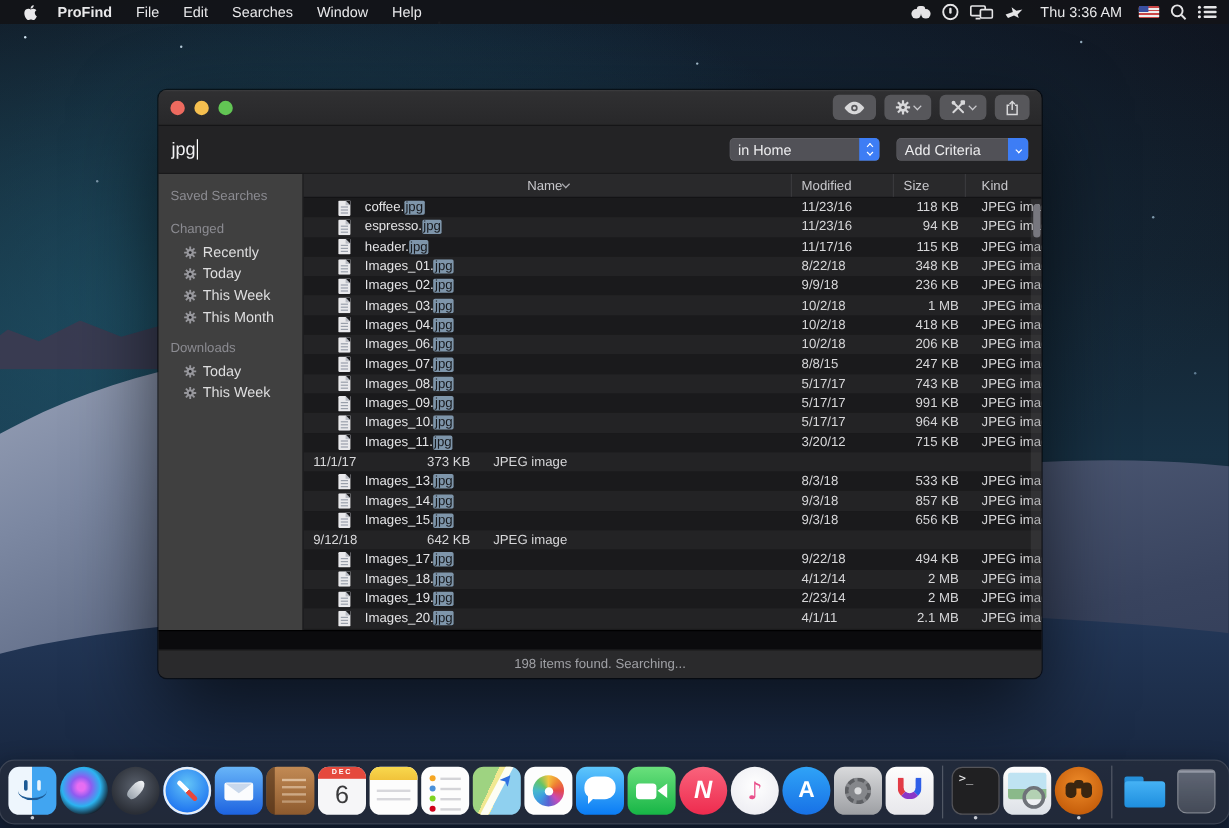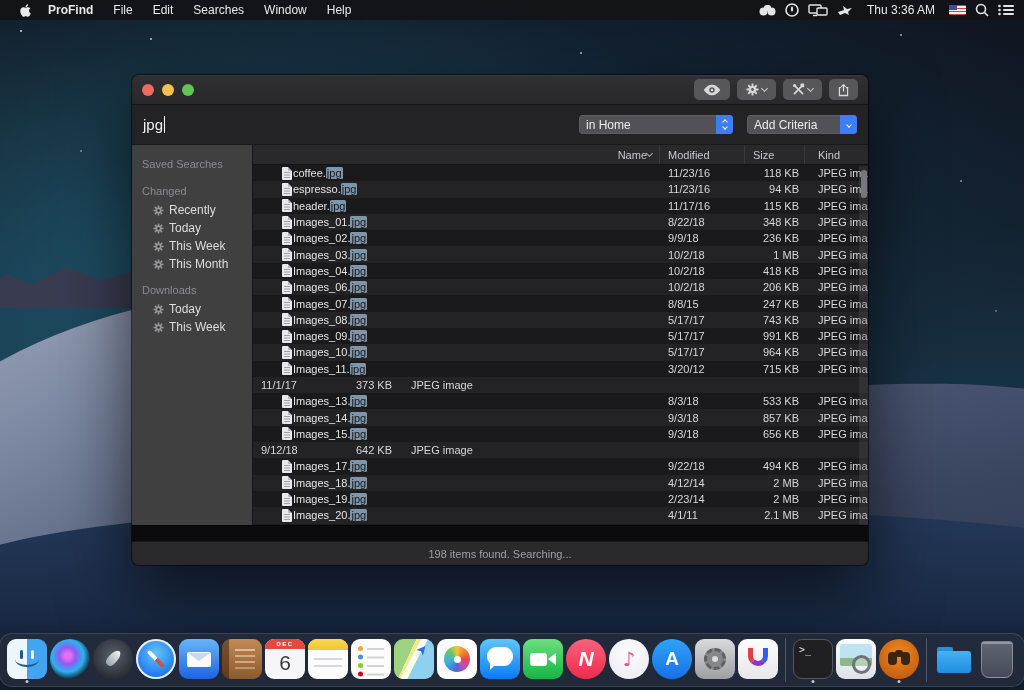--- a/index.html
+++ b/index.html
@@ -67,46 +67,46 @@
   .search-text { font-size:15px; color:#f1f1f3; display:flex; align-items:center; min-width:200px; }
   .caret { width:1px; height:17px; background:#fff; margin-left:1px; animation:blink 1.1s steps(1) infinite; }
   @keyframes blink { 50% { opacity:0; } }
   .popup { height:19px; border-radius:4px; background:#515157; color:#ececee; font-size:12px;
     display:flex; align-items:center; overflow:hidden; box-shadow:inset 0 0 0 .5px rgba(255,255,255,.12); }
   .popup .pop-label { padding:0 7px; flex:1; white-space:nowrap; }
   .pop-btn { width:17px; height:19px; background:#3d7df5; display:flex; flex-direction:column;
     align-items:center; justify-content:center; gap:1px; flex:0 0 17px; }
   .pop-btn .up { width:4px; height:4px; border-left:1.5px solid #fff; border-top:1.5px solid #fff; transform:rotate(45deg); }
   .pop-btn .dn { width:4px; height:4px; border-right:1.5px solid #fff; border-bottom:1.5px solid #fff; transform:rotate(45deg); }
-  .popup.scope { width:154px; margin-left:auto; }
+  .popup.scope { width:125px; margin-left:auto; }
   .popup.criteria { width:110px; margin-left:14px; }
 
   .main { flex:1 1 auto; display:flex; min-height:0; }
   .sidebar { width:121px; flex:0 0 121px; background:#404040; border-right:1px solid #161618; padding-top:8px; }
   .sb-title { color:#8b8b91; font-size:11px; padding:5px 0 4px 10px; }
   .sb-group-label { color:#8b8b91; font-size:11px; padding:11px 0 4px 10px; }
   .sb-item { display:flex; align-items:center; gap:5px; padding:2px 0 2px 21px; color:#dededf;
     font-size:12px; --hole:#242427; }
   .sb-item .gear-svg { width:11px; height:11px; color:#97979c; }
 
   .table { flex:1 1 auto; display:flex; flex-direction:column; position:relative; min-width:0; background:#1b1b1d; }
   .thead { height:20px; flex:0 0 20px; background:#29292b; border-bottom:1px solid #131315;
     display:flex; font-size:11px; color:#c7c7cb; }
   .th { display:flex; align-items:center; padding-left:8px; border-right:1px solid #39393c; }
-  .th-name { width:407px; flex:0 0 407px; justify-content:flex-end; padding-right:7px; }
+  .th-name { width:407px; flex:0 0 407px; justify-content:center; padding-right:7px; }
   .th-mod { width:85px; flex:0 0 85px; }
   .th-size { width:60px; flex:0 0 60px; }
   .th-kind { flex:1 1 auto; border-right:none; padding-left:13px; }
   .sort-chev { width:5px; height:5px; border-right:1.5px solid #a9a9ae; border-bottom:1.5px solid #a9a9ae;
     transform:rotate(45deg); margin-top:-2px; }
   .tbody { flex:1 1 auto; overflow:hidden; }
   .row { height:16.3px; display:flex; align-items:center; font-size:11px; color:#e4e4e6; }
   .row:nth-child(odd) { background:#1a1a1c; }
   .row:nth-child(even) { background:#232325; }
-  .cell-name { width:407px; flex:0 0 407px; display:flex; align-items:center; padding-left:29px; gap:1px; overflow:hidden; }
+  .cell-name { width:407px; flex:0 0 407px; display:flex; align-items:center; padding-left:29px; gap:12px; overflow:hidden; }
   .ficon { width:10px; height:13px; background:#e9e9ec; border-radius:1px; position:relative; flex:0 0 10px; }
   .ficon::before { content:""; position:absolute; right:0; top:0; border-style:solid; border-width:0 4px 4px 0;
     border-color:transparent #1a1a1c #b9bcc4 transparent; }
   .ficon::after { content:""; position:absolute; left:2px; top:5px; width:6px; height:1px;
     background:#9aa0ab; box-shadow:0 2.5px 0 #9aa0ab, 0 5px 0 #9aa0ab; }
   .fname { white-space:nowrap; }
   .hl { background:#7e95aa; color:#17191d; border-radius:1.5px; padding:0 1px; }
   .cell-mod { width:85px; flex:0 0 85px; padding-left:8px; color:#d7d7d9; }
   .cell-size { width:60px; flex:0 0 60px; text-align:right; padding-right:6px; color:#d7d7d9; }
   .cell-kind { flex:1 1 auto; padding-left:13px; color:#d7d7d9; white-space:nowrap; overflow:hidden; }

